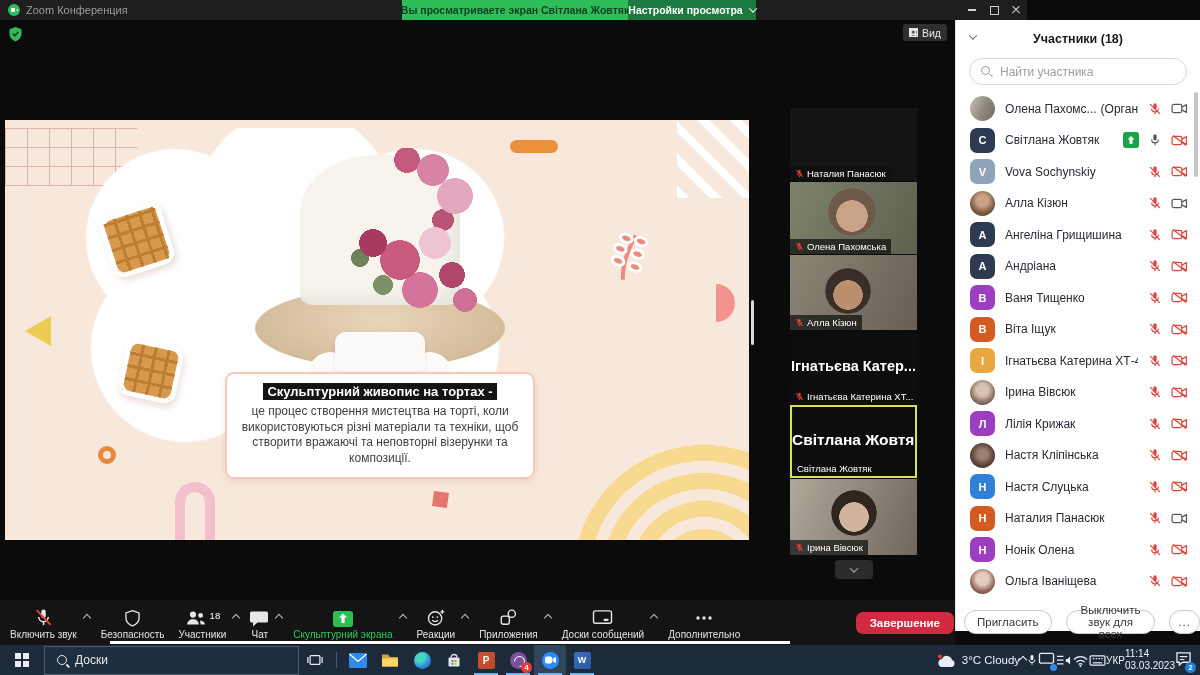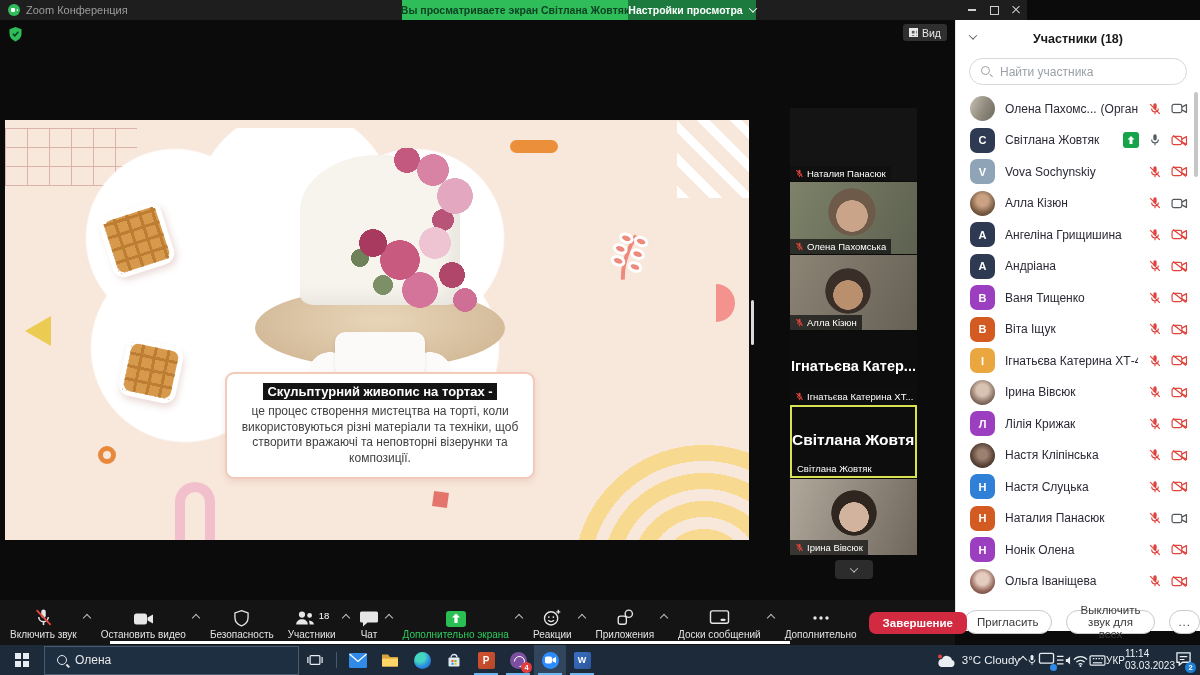--- a/index.html
+++ b/index.html
@@ -753,30 +753,20 @@
         <svg width="19" height="19" viewBox="0 0 16 16">
             <rect x="6.1" y="1.2" width="3.8" height="7.2" rx="1.9" fill="#e6e6e6"></rect>
             <path d="M4 7.5 a4 4 0 0 0 8 0" fill="none" stroke="#e6e6e6" stroke-width="1.3"></path>
             <line x1="8" y1="11.8" x2="8" y2="14.4" stroke="#e6e6e6" stroke-width="1.3"></line>
             <line x1="2.2" y1="1.8" x2="14" y2="14.2" stroke="#e0443c" stroke-width="1.6"></line>
           </svg>
       </span>
       <span class="tbi-label">Включить звук</span>
       <span class="chev up"></span>
     </div>
-    <div class="tbi haschev">
-      <span class="tbi-icon">
-        <svg width="21" height="16" viewBox="0 0 21 16">
-            <rect x="1" y="2.5" width="13" height="11" rx="2.5" fill="#e6e6e6"></rect>
-            <path d="M14.5 6.5 L20 3.5 V12.5 L14.5 9.5 Z" fill="#e6e6e6"></path>
-          </svg>
-      </span>
-      <span class="tbi-label">Остановить видео</span>
-      <span class="chev up"></span>
-    </div>
     <div class="tbi">
       <span class="tbi-icon">
         <svg width="17" height="18" viewBox="0 0 22 22">
             <path d="M11 1.5 L19.5 4.5 V10.5 C19.5 15.8 16 19.6 11 21.3 C6 19.6 2.5 15.8 2.5 10.5 V4.5 Z" fill="none" stroke="#e6e6e6" stroke-width="1.7"></path>
           </svg>
       </span>
       <span class="tbi-label">Безопасность</span>
     </div>
     <div class="tbi haschev">
       <span class="tbi-icon">
@@ -801,21 +791,21 @@
       <span class="chev up"></span>
     </div>
     <div class="tbi haschev">
       <span class="tbi-icon">
         <span class="share-ic">
           <svg width="10" height="11" viewBox="0 0 10 11">
               <path d="M5 0.5 L9 4.5 H6.6 V10 H3.4 V4.5 H1 Z" fill="#fff"></path>
             </svg>
         </span>
       </span>
-      <span class="tbi-label green">Дополнительно экрана</span>
+      <span class="tbi-label green">Скульптурний экрана</span>
       <span class="chev up"></span>
     </div>
     <div class="tbi haschev">
       <span class="tbi-icon">
         <svg width="20" height="19" viewBox="0 0 21 21">
             <circle cx="9.5" cy="11.5" r="7.3" fill="none" stroke="#e6e6e6" stroke-width="1.5"></circle>
             <circle cx="7" cy="10" r="1" fill="#e6e6e6"></circle>
             <circle cx="12" cy="10" r="1" fill="#e6e6e6"></circle>
             <path d="M6.3 13.5 a4.2 4.2 0 0 0 6.4 0" fill="none" stroke="#e6e6e6" stroke-width="1.4"></path>
             <path d="M17.5 2 v4.4 M15.3 4.2 h4.4" stroke="#e6e6e6" stroke-width="1.4"></path>
@@ -856,21 +846,21 @@
     </div>
     <div class="endbtn">Завершение</div>
   </div>
 
   <div class="taskbar">
     <div class="start">
         <span class="winlogo"></span>
       </div>
     <div class="tsearch">
       <span class="tmag"></span>
-      <span>Олена</span>
+      <span>Доски</span>
     </div>
     <div class="ticon">
       <svg width="18" height="16" viewBox="0 0 20 18">
           <rect x="4.5" y="4" width="11" height="10" rx="1" fill="none" stroke="#e7edf3" stroke-width="1.4"></rect>
           <path d="M2 5.5 v7 M18 5.5 v7" stroke="#e7edf3" stroke-width="1.4"></path>
         </svg>
     </div>
     <span class="sep"></span>
     <div class="ticon">
       <svg width="18" height="15" viewBox="0 0 18 15">

